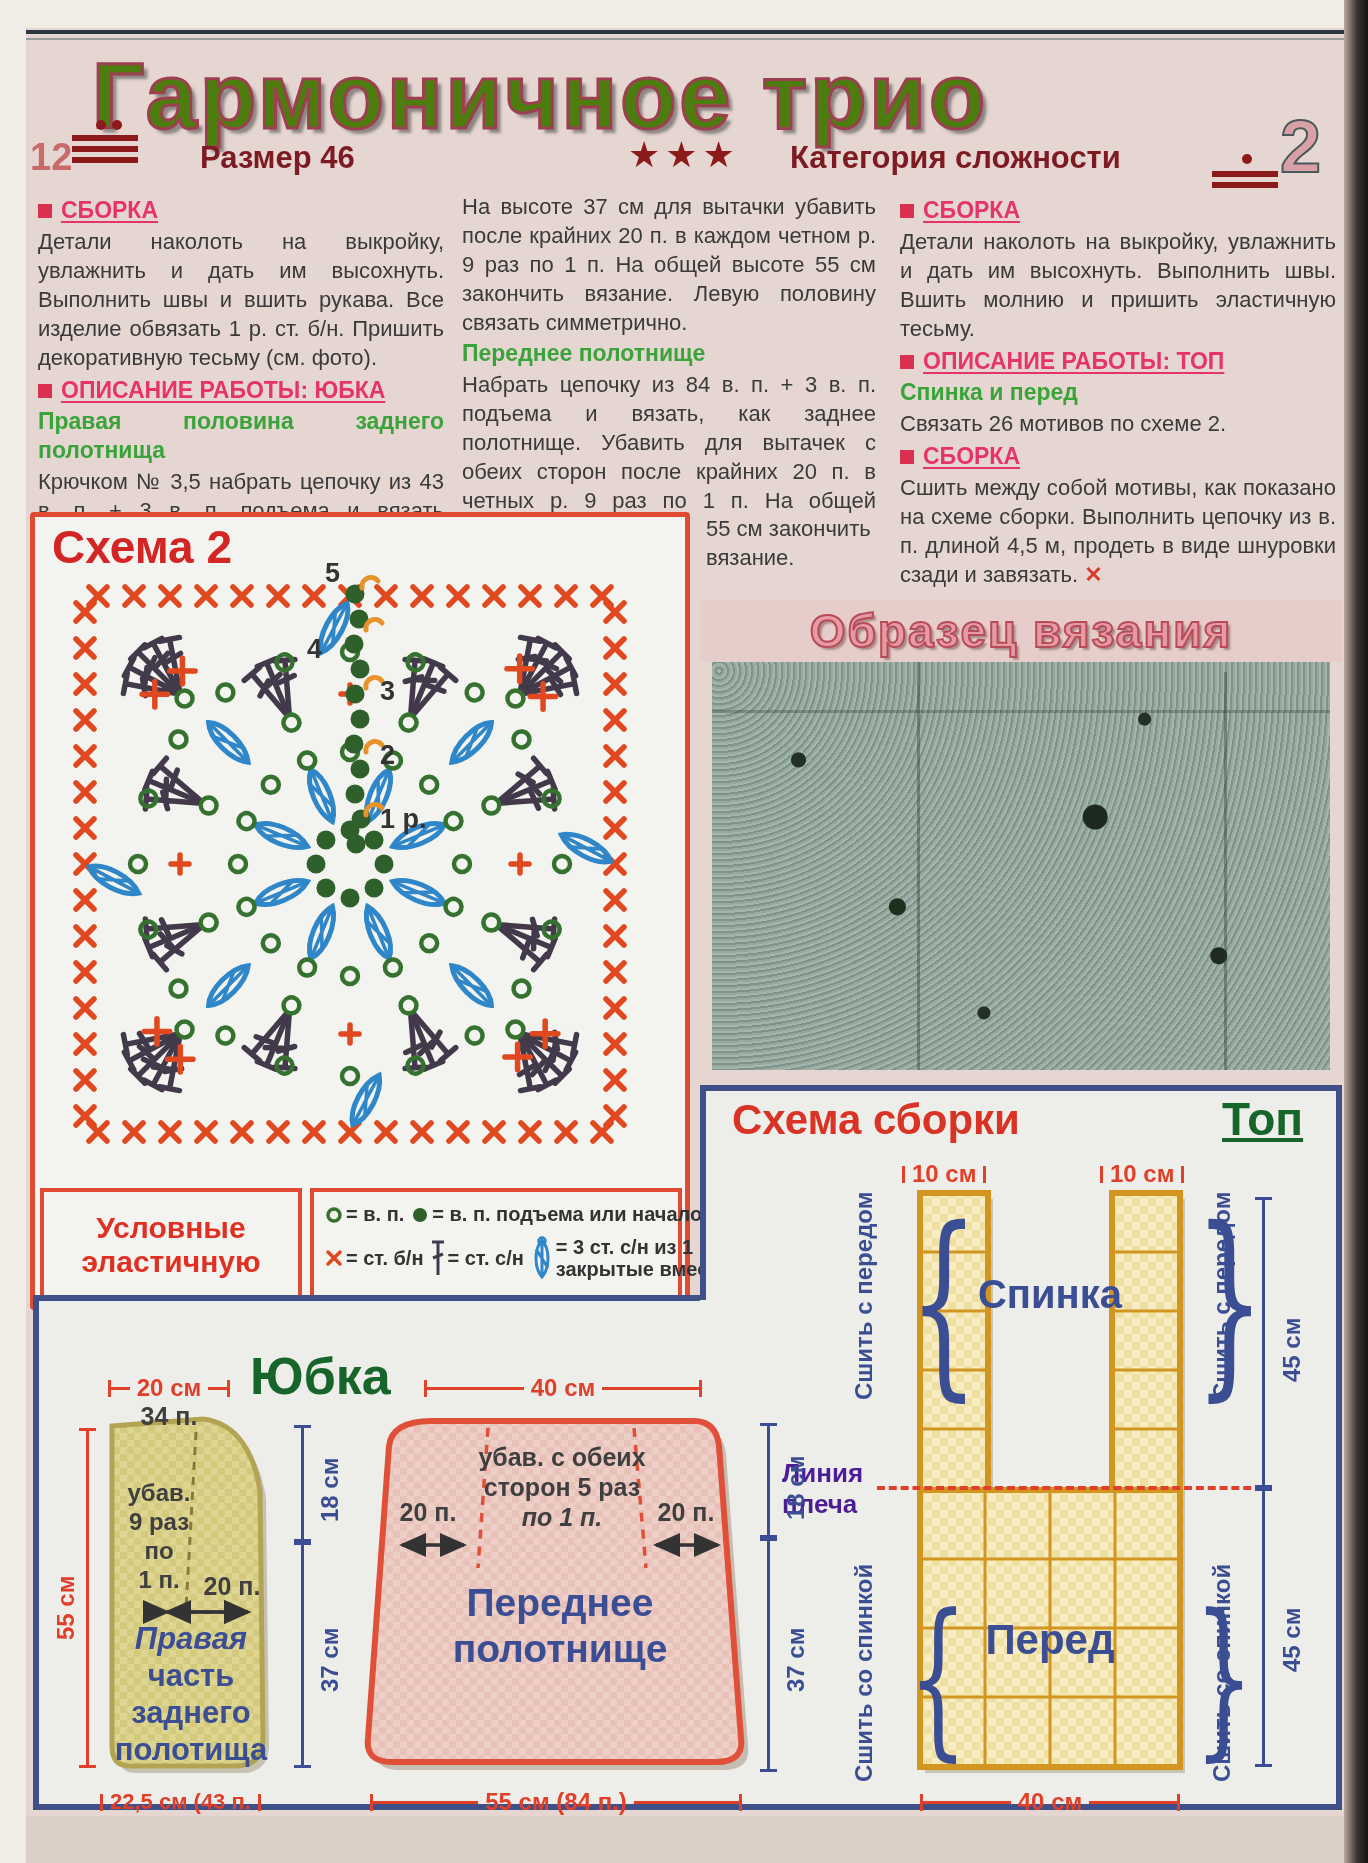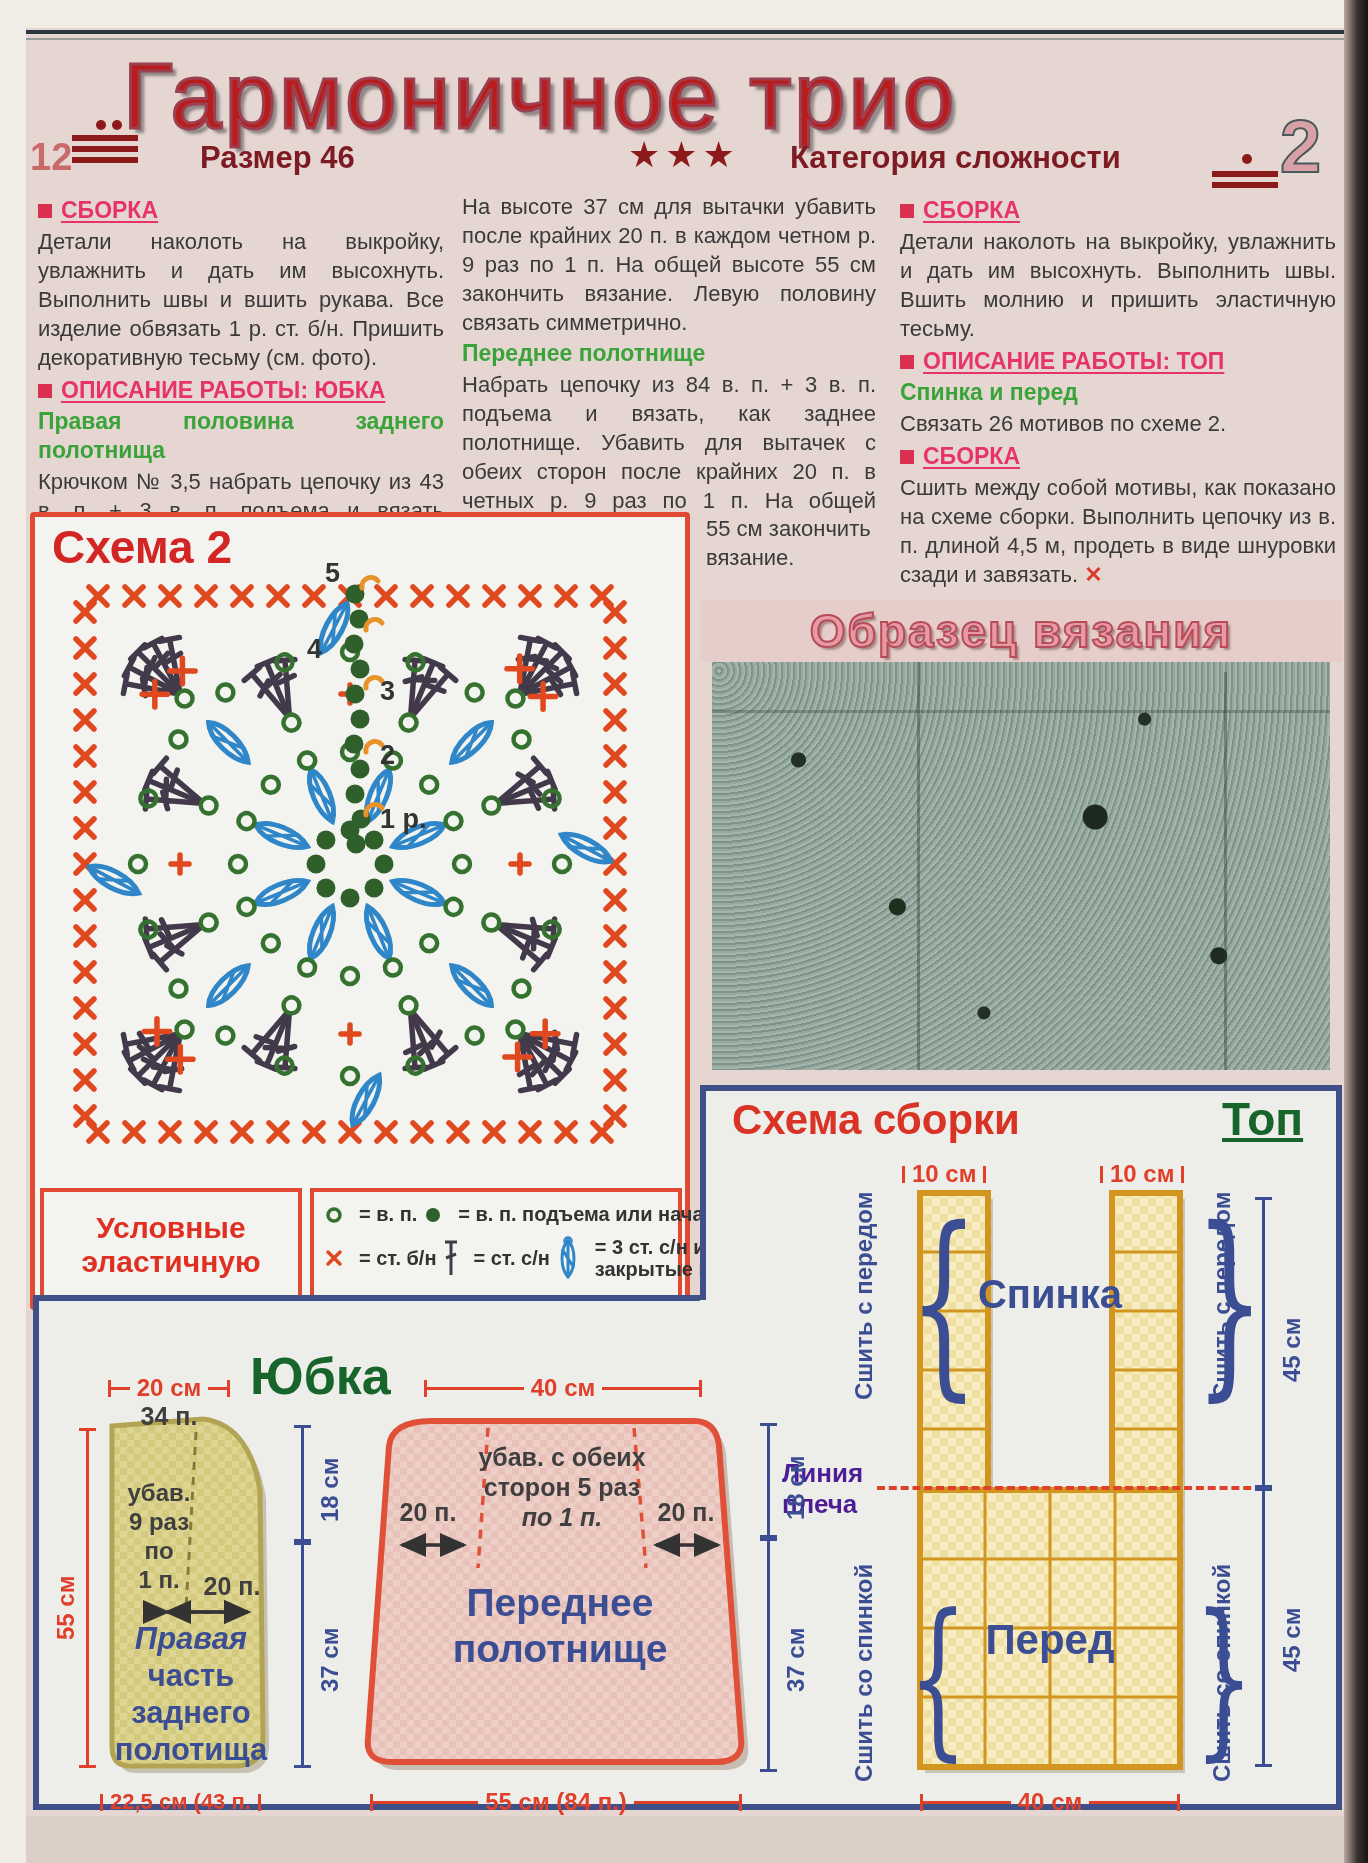--- a/index.html
+++ b/index.html
@@ -6,37 +6,37 @@
   .page{position:relative;width:1368px;height:1863px;background:#e6d6d2;font-family:"Liberation Sans",sans-serif;overflow:hidden;margin:0 auto;}
   .abs{position:absolute;}
   
   .strip-top{left:0;top:0;width:1368px;height:28px;background:#f1ece5;}
   .strip-left{left:0;top:0;width:26px;height:1863px;background:#f1ece5;}
   .rule-dark{left:26px;top:30px;width:1320px;height:4px;background:#2e3440;}
   .rule-gray{left:26px;top:38px;width:1320px;height:2px;background:#9b9b97;}
   .edge-right{left:1344px;top:0;width:24px;height:1863px;background:linear-gradient(90deg,#b9a8a2,#3a3230 55%,#181412);}
   .strip-bottom{left:26px;top:1816px;width:1318px;height:47px;background:#dccfc8;}
   
-  .main-title{left:0;top:44px;width:1080px;text-align:center;font-size:92px;font-weight:normal;letter-spacing:3px;color:#b91c1c;-webkit-text-stroke:3px #9c4050;text-shadow:5px 5px 3px rgba(70,70,70,.55);}
+  .main-title{left:0;top:44px;width:1080px;text-align:center;font-size:92px;font-weight:bold;letter-spacing:3px;color:#4d7c0f;-webkit-text-stroke:3px #9c4050;text-shadow:5px 5px 3px rgba(70,70,70,.55);}
   .meta{font-weight:bold;color:#7d1a22;}
   .bar{height:6px;background:#8d1a1a;margin-top:5px;}
   .dot{width:10px;height:10px;border-radius:50%;background:#8d1a1a;display:inline-block;}
   
   .col{position:absolute;font-size:22px;line-height:29px;color:#3a3a3a;text-align:justify;}
   .sechead{color:#e73467;font-weight:bold;font-size:23px;text-decoration:underline;text-underline-offset:3px;margin:4px 0 2px 0;}
   .sqb{display:inline-block;width:14px;height:14px;background:#d93050;margin-right:9px;text-decoration:none;}
   .subgreen{color:#3aa33a;font-weight:bold;font-size:23px;margin:2px 0;}
   .endmark{color:#d93a2b;font-weight:bold;}
   
   .schema-box{left:30px;top:512px;width:660px;height:798px;background:#f3f4ef;border:5px solid #e04a33;border-radius:4px;box-sizing:border-box;}
   .schema-title{left:52px;top:520px;font-size:46px;font-weight:bold;color:#d42525;}
   .legend-left{left:40px;top:1188px;width:262px;height:114px;border:4px solid #e04a33;background:#f3f4ef;box-sizing:border-box;display:flex;flex-direction:column;justify-content:center;align-items:center;color:#e03024;font-weight:bold;font-size:30px;line-height:34px;}
   .legend-right{left:310px;top:1188px;width:372px;height:114px;border:4px solid #e04a33;background:#f3f4ef;box-sizing:border-box;padding:8px 10px;font-size:20px;font-weight:bold;color:#333;}
   .lrow{display:flex;align-items:center;gap:6px;margin:3px 0;}
-  .litem{display:flex;align-items:center;gap:15px;white-space:nowrap;}
+  .litem{display:flex;align-items:center;gap:2px;white-space:nowrap;}
   
   .sample-band{left:700px;top:600px;width:642px;height:62px;background:#e7cdc9;display:flex;align-items:center;justify-content:center;}
   .sample-title{font-size:46px;font-weight:bold;color:#e59aa4;-webkit-text-stroke:2px #b84b58;text-shadow:3px 3px 2px rgba(90,60,60,.45);letter-spacing:2px;}
   .photo{left:712px;top:662px;width:618px;height:408px;background-color:#8ba197;background-image:
     radial-gradient(circle at 62% 38%, #1c2a20 0 12px, transparent 13px),
     radial-gradient(circle at 30% 60%, #20301f 0 8px, transparent 9px),
     radial-gradient(circle at 82% 72%, #1e2b22 0 8px, transparent 9px),
     radial-gradient(circle at 14% 24%, #223026 0 7px, transparent 8px),
     radial-gradient(circle at 44% 86%, #223026 0 6px, transparent 7px),
     radial-gradient(circle at 70% 14%, #223026 0 6px, transparent 7px),

